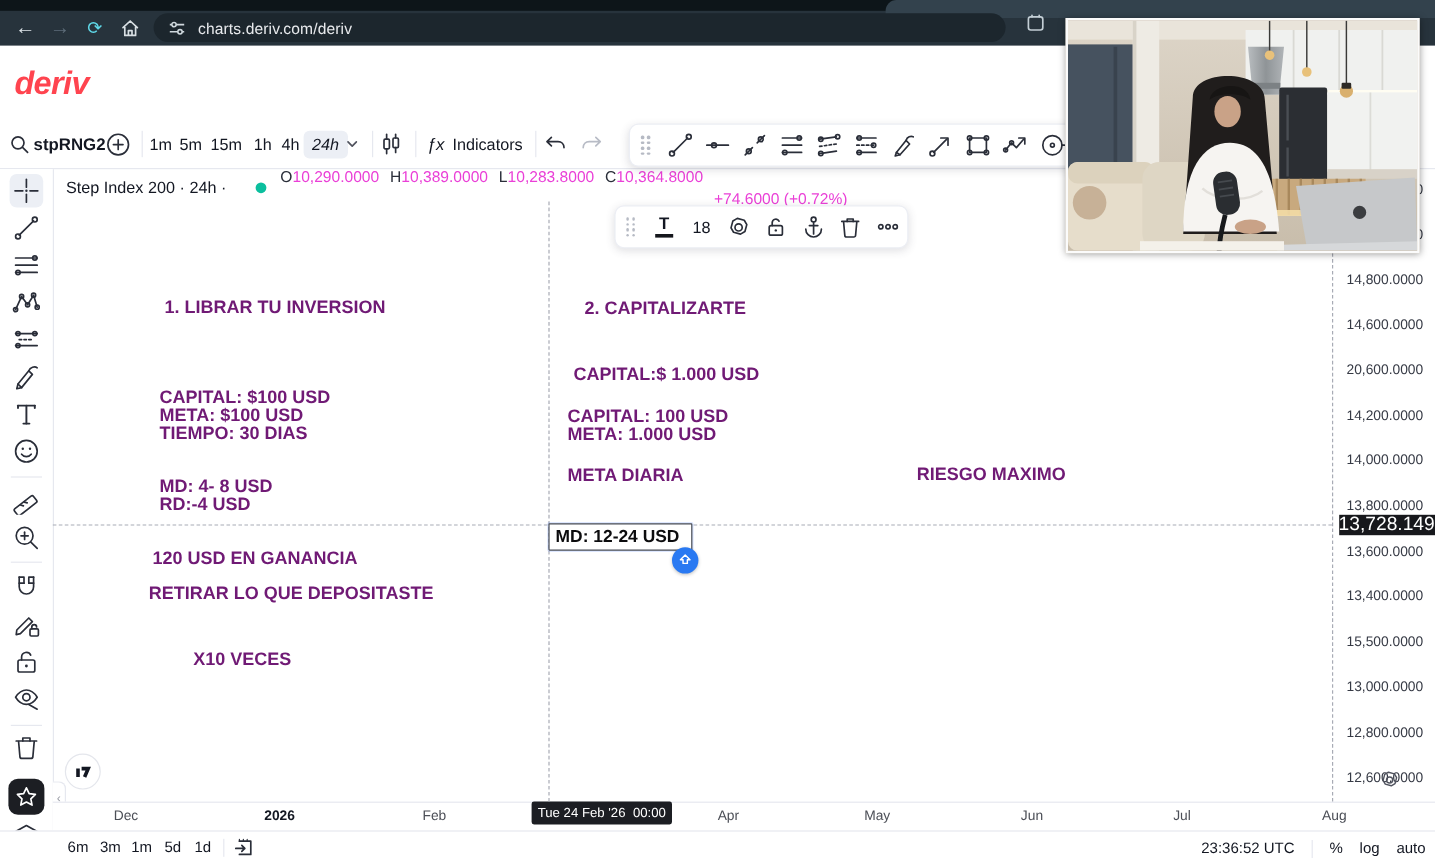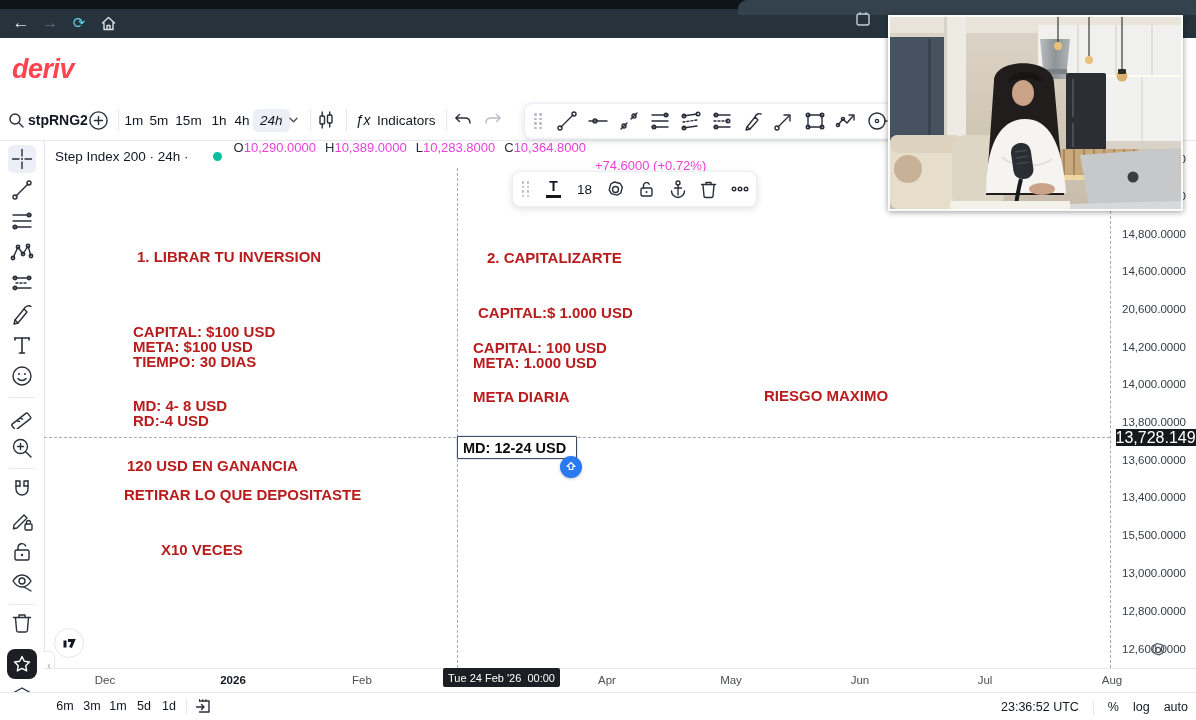--- a/index.html
+++ b/index.html
@@ -34,21 +34,21 @@
   #legend{position:absolute;left:55px;top:146px;height:20px;display:flex;align-items:center;font-size:13.5px;color:#131722;}
   #legend .dot{width:9px;height:9px;border-radius:50%;margin:0 12px 0 24px;}
   .ohlc{display:flex;gap:9px;font-size:13px;}
   .ohlc b{font-weight:400;color:#2a2e39;}
   .pinkv{font-weight:400;margin-top:18px;}
   
   #sidebar{position:absolute;left:0;top:141px;width:44px;height:579px;background:#fff;border-right:1px solid #e6e8ef;}
   .sbtool{position:absolute;left:8px;width:28px;height:28px;display:flex;align-items:center;justify-content:center;border-radius:6px;}
   .sbdiv{position:absolute;left:9px;width:26px;height:1px;background:#e6e8ef;}
   
-  .anno{position:absolute;font-weight:700;font-size:15px;color:#b91c1c;white-space:nowrap;line-height:15px;}
+  .anno{position:absolute;font-weight:700;font-size:15px;color:#701a75;white-space:nowrap;line-height:15px;}
   .anno div{margin:0 0 0 0;}
   .dashV{position:absolute;border-left:1px dashed #a8abb5;width:0;}
   .dashH{position:absolute;border-top:1px dashed #a8abb5;height:0;}
   
   .pricelabel{position:absolute;right:10px;font-size:11.5px;color:#363a45;white-space:nowrap;}
   #pricebadge{position:absolute;left:1116px;top:429px;width:88px;height:17px;background:#17181c;color:#fff;
      font-size:16px;display:flex;align-items:center;justify-content:center;}
   #timeaxis{position:absolute;left:44px;top:668px;width:1152px;height:24px;border-top:1px solid #e6e8ef;background:#fff;}
   .tlabel{position:absolute;top:5px;transform:translateX(-50%);font-size:11.5px;color:#4c4f57;}
   .tlabel.year{font-weight:700;color:#131722;}
@@ -85,20 +85,31 @@
     <div id="tabstrip">
         <div class="tabband"></div>
       </div>
     <div class="navic" style="left:6px;">←</div>
     <div class="navic" style="left:35px;color:#5d6d79;">→</div>
     <div class="navic" style="left:64px;color:#5fd7e6;font-size:15px;">⟳</div>
     <div class="navic" style="left:93px;">
       <svg width="17" height="17" viewBox="0 0 17 17">
           <path class="ic" style="stroke:#d9e0e4;" d="M2.5 8 L8.5 2.5 L14.5 8 M4 7.5 V14.5 H13 V7.5 M7 14.5 V10.5 H10 V14.5"></path>
         </svg>
+    </div>
+    <div id="urlpill">
+      <svg class="tune" width="15" height="15" viewBox="0 0 15 15">
+        <g style="stroke:#cfd8dd;stroke-width:1.3;fill:none;">
+            <line x1="1.5" y1="4.5" x2="13.5" y2="4.5"></line>
+            <line x1="1.5" y1="10.5" x2="13.5" y2="10.5"></line>
+            <circle cx="5" cy="4.5" r="1.8" fill="#1c262d"></circle>
+            <circle cx="10" cy="10.5" r="1.8" fill="#1c262d"></circle>
+          </g>
+      </svg>
+      <span id="urltext">charts.deriv.com/deriv</span>
     </div>
     <div class="extic" style="left:855px;">
       <svg width="16" height="16" viewBox="0 0 16 16">
           <rect x="2" y="3" width="12" height="11" rx="2" class="ic" style="stroke:#c3ced5;"></rect>
           <path class="ic" style="stroke:#c3ced5;" d="M5 3 V1.8 M11 3 V1.8"></path>
         </svg>
     </div>
   </div>
 
   <div id="logo">deriv</div>

